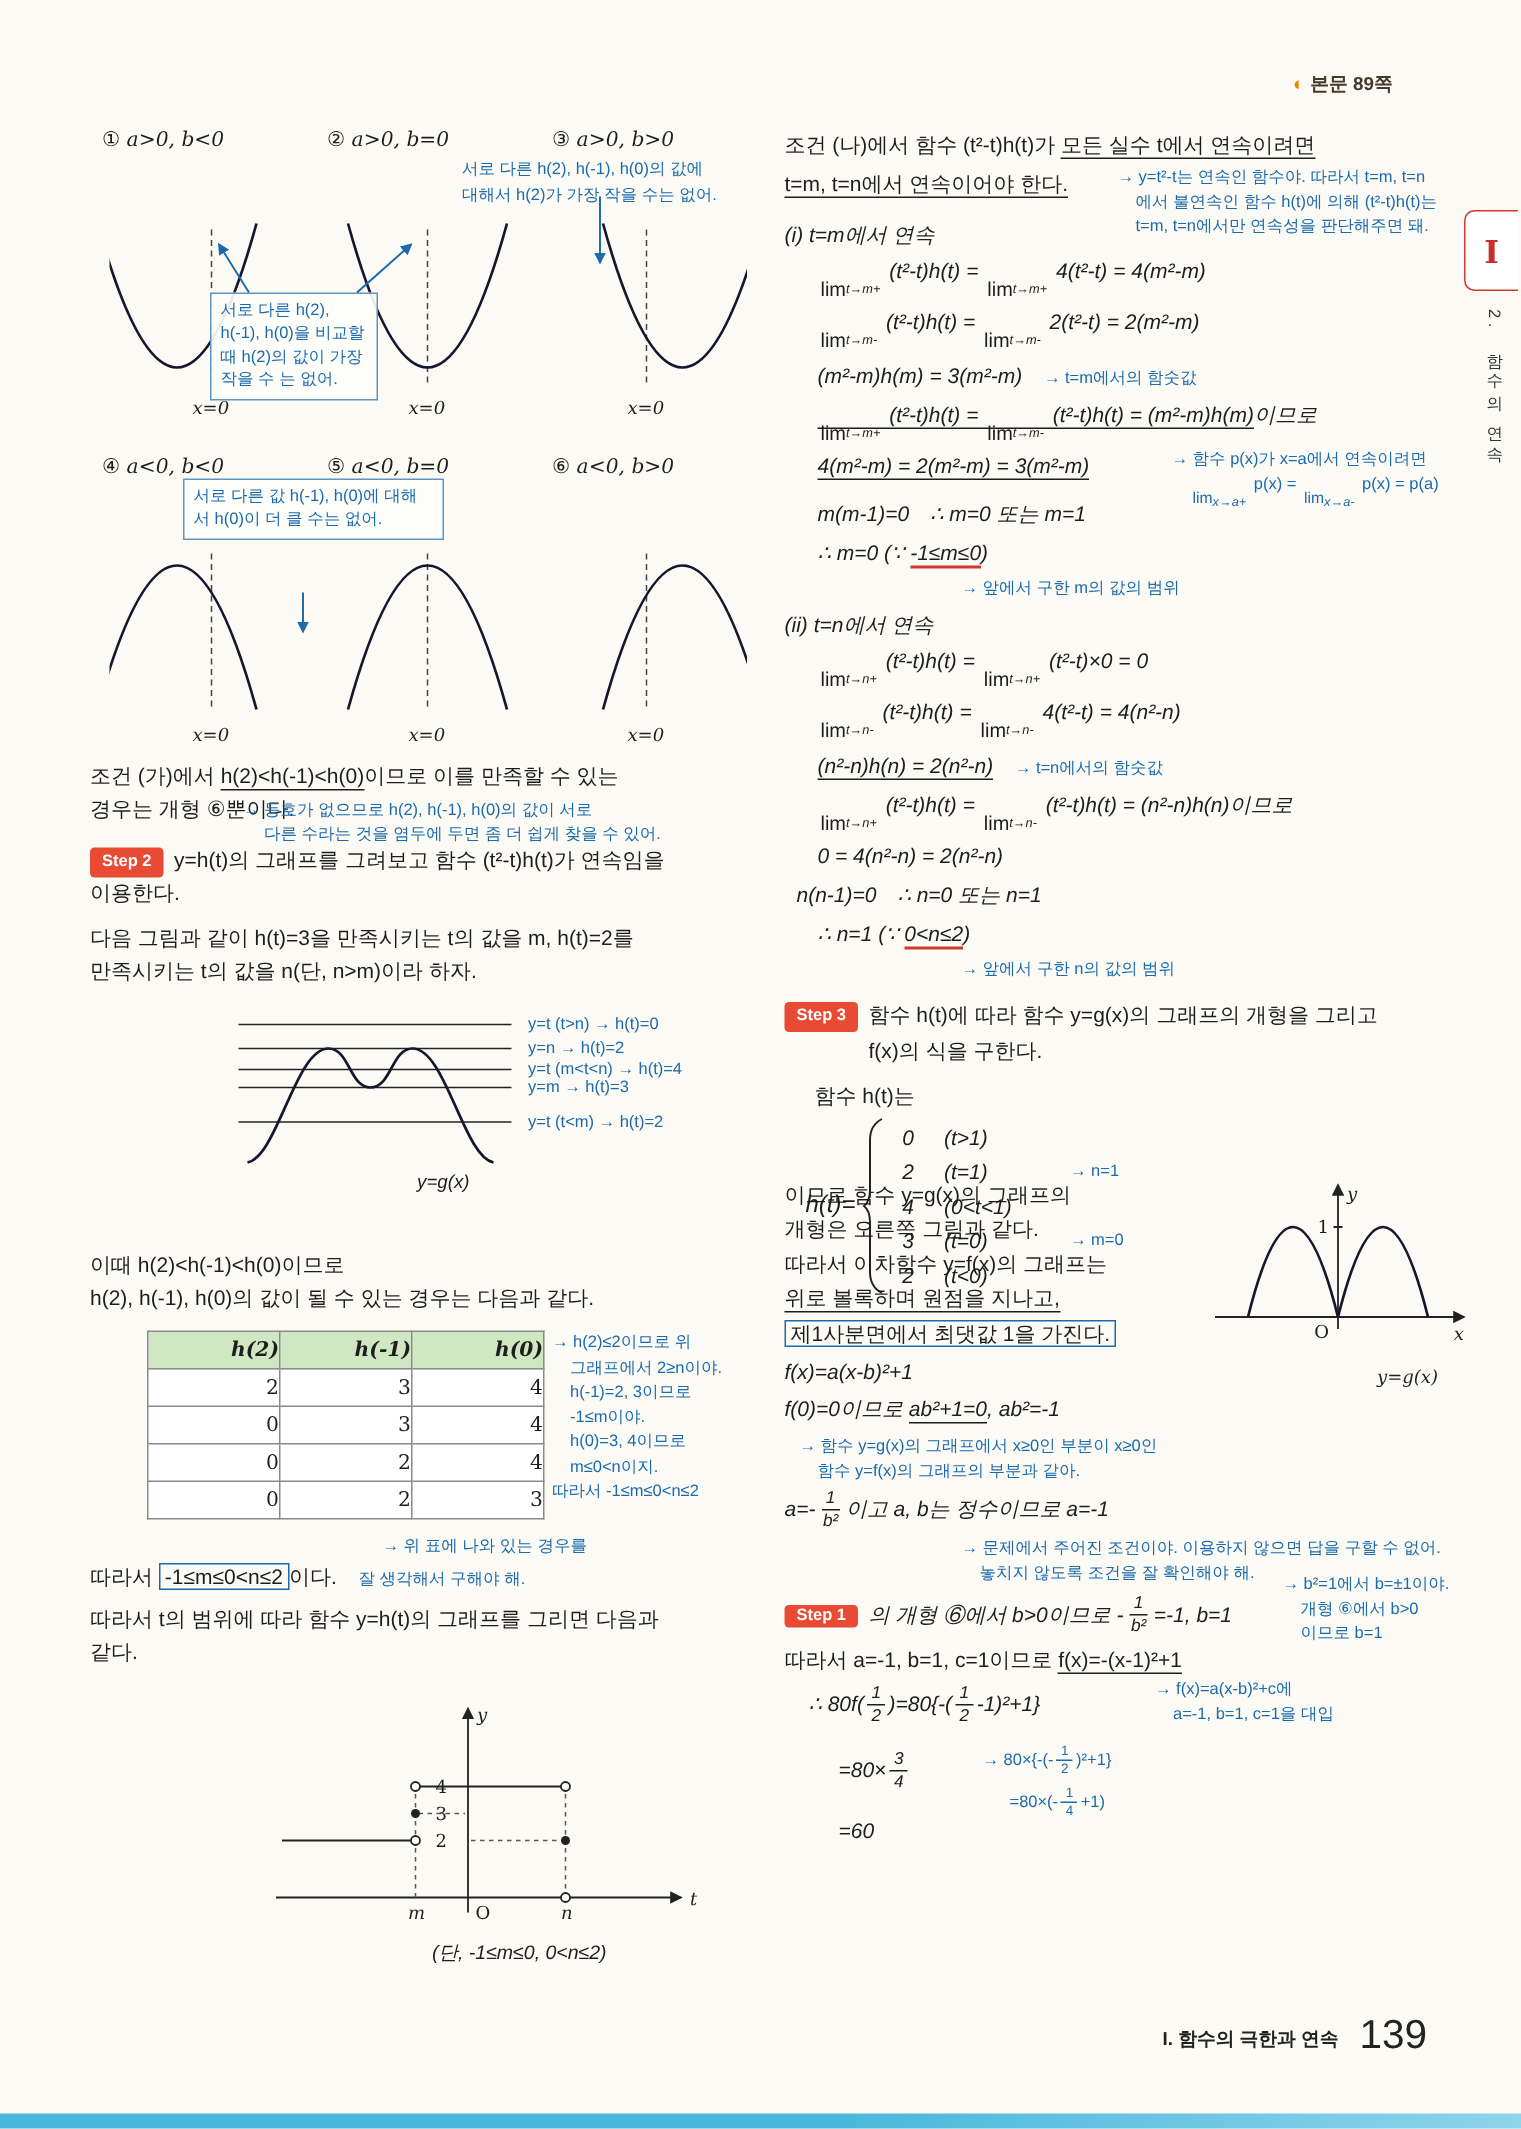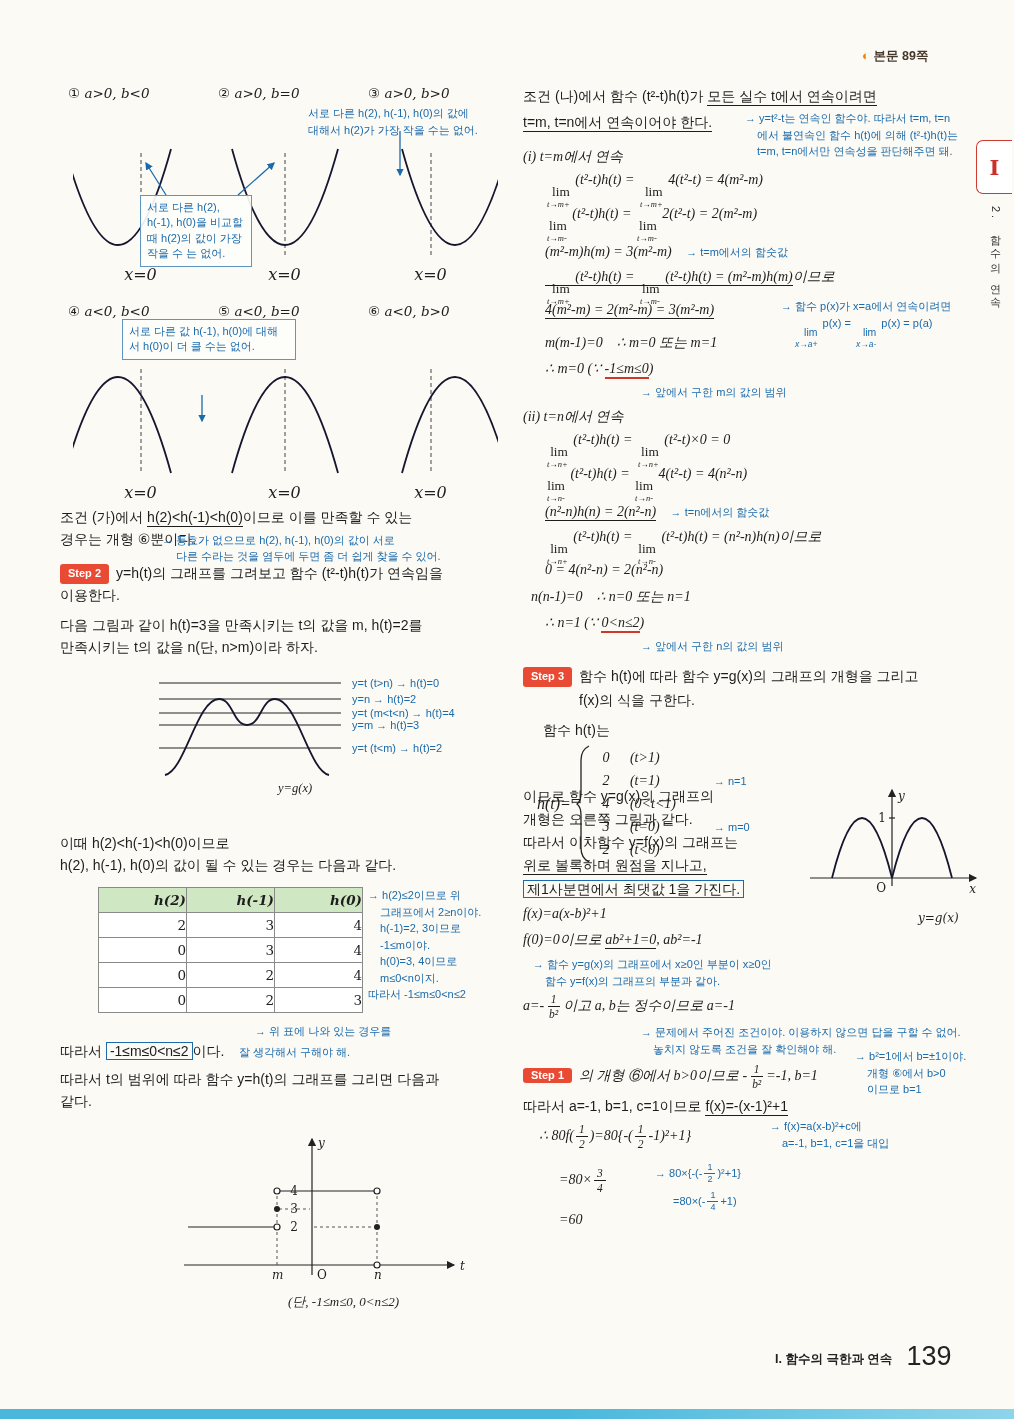--- a/index.html
+++ b/index.html
@@ -1,34 +1,34 @@
 <!DOCTYPE html>
 <html><head>
 <meta charset="utf-8">
 <style>
 *{margin:0;padding:0;box-sizing:border-box}
 html,body{width:1014px;height:1419px}
 body{background:#fbfaf5;font-family:"Liberation Sans","DejaVu Sans",sans-serif;color:#1d1d1d;position:relative;overflow:hidden}
 .a{position:absolute}
 .kr{font-size:14px;line-height:1.55;white-space:nowrap}
-.eq{font-family:Liberation Serif, serif;font-style:italic;font-size:14px;white-space:nowrap}
+.eq{font-family:Liberation Sans, sans-serif;font-style:italic;font-size:14px;white-space:nowrap}
 .bn{color:#1b6aab;font-size:11px;line-height:1.5;white-space:nowrap}
 .bnb{color:#1b6aab;font-size:11px;line-height:1.4;border:1.2px solid #5e95c2;padding:4px 6px;background:rgba(253,253,250,.92);white-space:normal}
 .u{border-bottom:1.3px solid #1d1d1d;padding-bottom:1px}
 .ru{border-bottom:2px solid #d2372b;padding-bottom:1px}
 .bx{border:1.2px solid #1b6aab;padding:0 3px}
-.lim{display:inline-flex;flex-direction:column;align-items:flex-end;vertical-align:-0.85em;margin:0 2px}
+.lim{display:inline-flex;flex-direction:row;align-items:flex-start;vertical-align:-0.85em;margin:0 2px}
 .lim>.lw{line-height:1;font-style:normal;font-size:.95em}
 .lim>.ls{font-size:8.5px;line-height:1;margin-top:2px;font-style:italic}
 .frac{display:inline-flex;flex-direction:column;align-items:center;vertical-align:middle;margin:0 2px;font-size:.82em}
 .frac>.fn{border-bottom:1px solid currentColor;padding:0 3px;line-height:1.25}
 .frac>.fd{line-height:1.25;padding:0 3px}
 .badge{display:inline-block;background:#e84a33;color:#fff;font-size:11px;font-weight:bold;padding:1px 8px 2px;border-radius:3px;margin-right:7px;vertical-align:1px;font-style:normal;font-family:"Liberation Sans",sans-serif}
 .caselbl{font-family:"DejaVu Serif","DejaVu Sans",serif;font-style:italic;font-size:13.5px;align-self:flex-start;margin-left:8px;height:20px;white-space:nowrap}
-.x0{font-family:"DejaVu Serif","DejaVu Sans",serif;font-style:italic;font-size:16px}
+.x0{font-family:"DejaVu Serif","DejaVu Sans",serif;font-style:italic;font-size:12px}
 .cell{width:150px;display:flex;flex-direction:column;align-items:center}
 .cell svg{margin-top:38px}
 .dash{stroke:#444;stroke-width:1;stroke-dasharray:4 3;fill:none}
 .curve{stroke:#16162e;stroke-width:1.8;fill:none}
 .thin{stroke:#222;stroke-width:1}
 .ax{stroke:#222;stroke-width:1.2;fill:none}
 .dsh{stroke:#555;stroke-width:1;stroke-dasharray:3 3}
 .cop{fill:#fff;stroke:#222;stroke-width:1.2}
 .cfl{fill:#222}
 .bl{stroke:#1b6aab;stroke-width:1.3;fill:none}

